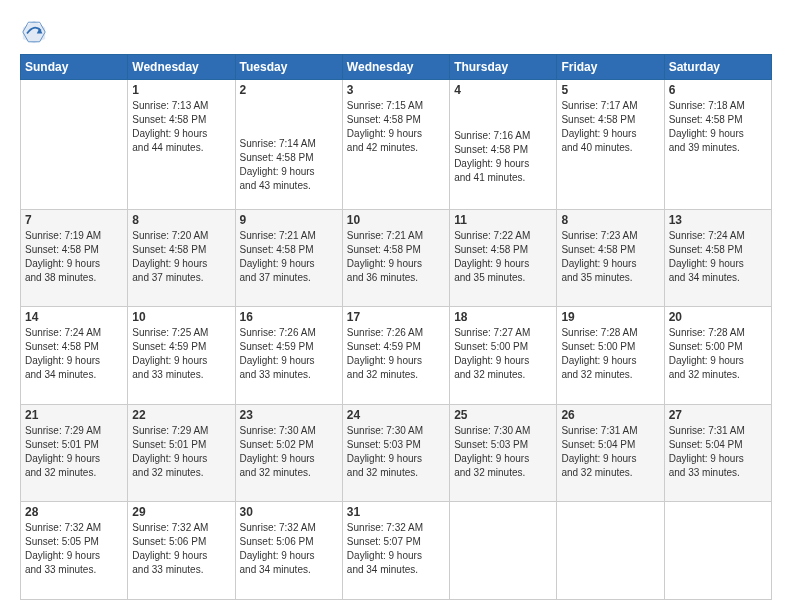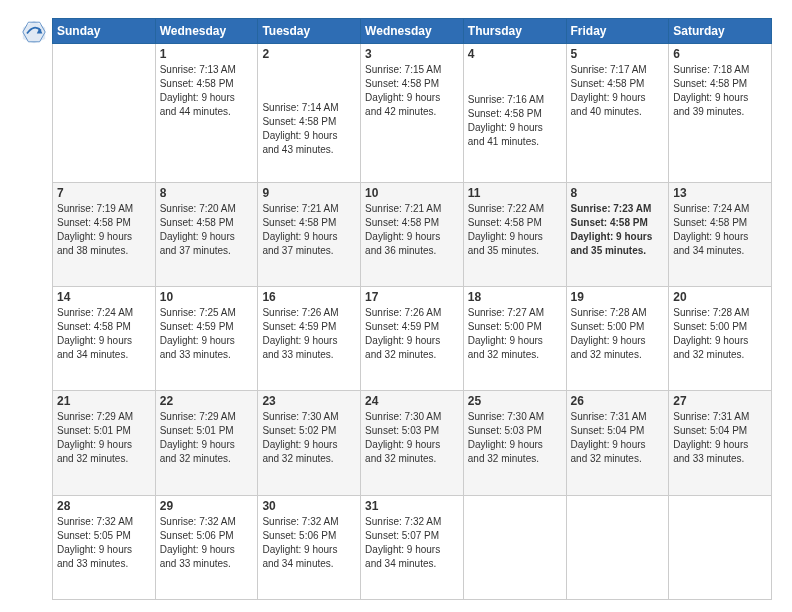--- a/index.html
+++ b/index.html
@@ -8,21 +8,21 @@
       background: #fff;
       width: 792px;
       height: 612px;
       overflow: hidden;
     }
     .page {
       width: 792px;
       height: 612px;
       padding: 18px 20px 12px 20px;
       display: flex;
-      flex-direction: row;
+      flex-direction: column;
     }
     .header {
       display: flex;
       justify-content: space-between;
       align-items: flex-start;
       margin-bottom: 8px;
     }
     .logo {
       display: flex;
       align-items: center;
@@ -221,21 +221,21 @@
           </td>
           <td>
             <span class="day-num">11</span>
             <div class="day-info" style="white-space: pre-line;">Sunrise: 7:22 AM
 Sunset: 4:58 PM
 Daylight: 9 hours
 and 35 minutes.</div>
           </td>
           <td>
             <span class="day-num">8</span>
-            <div class="day-info" style="white-space: pre-line; font-weight: bold;">Sunrise: 7:23 AM
+            <div class="day-info" style="white-space: pre-line;">Sunrise: 7:23 AM
 Sunset: 4:58 PM
 Daylight: 9 hours
 and 35 minutes.</div>
           </td>
           <td>
             <span class="day-num">13</span>
             <div class="day-info" style="white-space: pre-line;">Sunrise: 7:24 AM
 Sunset: 4:58 PM
 Daylight: 9 hours
 and 34 minutes.</div>

